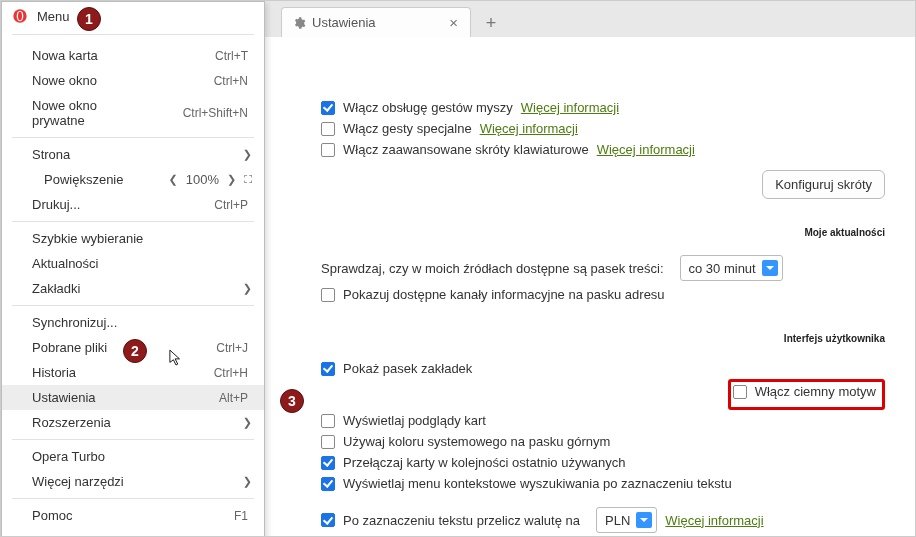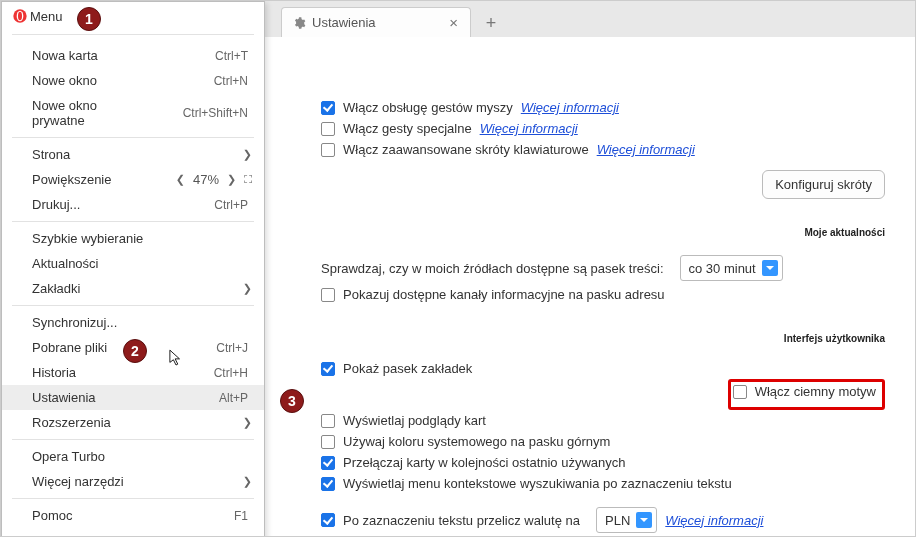--- a/index.html
+++ b/index.html
@@ -12,46 +12,46 @@
   .tab .gear { width: 14px; height: 14px; color: #888; }
   .tab .title { flex: 1; color: #555; font-size: 13px; }
   .tab .close { font-size: 15px; color: #777; cursor: pointer; padding: 0 2px; }
   .newtab { width: 28px; height: 28px; display:flex; align-items:center; justify-content:center; color:#777; font-size:18px; margin-left:6px; cursor:pointer; }
   
   
   .purple-strip { position:absolute; left:0; bottom:0; width:46px; height:26px; background:#3b2e7e; }
   
   
   .menu-panel { position:absolute; top:0; left:0; width:264px; background:#fff; border:1px solid #bdbdbd; box-shadow: 2px 2px 6px rgba(0,0,0,0.15); z-index:100; }
-  .menu-header { display:flex; align-items:center; gap:2px; padding:6px 10px; font-size:13px; }
+  .menu-header { display:flex; align-items:center; gap:9px; padding:6px 10px; font-size:13px; }
   .opera-o { width:16px; height:16px; }
   .menu-list { padding: 4px 0; }
   .menu-item { display:flex; align-items:center; justify-content:space-between; padding: 5px 16px 5px 30px; cursor:pointer; font-size:13px; color:#333; position:relative;gap:44px; }
   .menu-item.highlight { background:#ededed; }
   .menu-item .label {}
   .menu-item .shortcut { color:#666; font-size:12px; }
   .menu-item .submenu-arrow { color:#666; font-size:11px; position:absolute; right:12px; }
   .menu-sep { height:1px; background:#e2e2e2; margin:4px 10px; }
-  .zoom-row { display:flex; align-items:center; justify-content:space-between; padding:5px 12px 5px 30px; }
+  .zoom-row { display:flex; align-items:center; justify-content:space-between; padding:5px 12px 5px 30px;margin-left:12px; }
   .zoom-ctrls { display:flex; align-items:center; gap:8px; color:#555; font-size:13px; }
   .zoom-ctrls .chev { cursor:pointer; font-size:11px; color:#666; }
   .zoom-ctrls .full { cursor:pointer; font-size:11px; }
   
   
   .content { position:absolute; top:36px; left:264px; right:0; bottom:0; background:#fff; padding: 0; overflow:hidden; }
   .crumb-partial { position:absolute; top:56px; left:264px; font-size:13px; color:#444; }
   .settings-body { padding: 20px 30px 20px 40px; position:relative; top:40px; }
   
   .section { margin-bottom: 28px; text-align: right; }
   .section h3 { font-size:10px; font-weight:600; color:#222; margin-bottom:14px; }
   .check-row { display:flex; align-items:center; gap:8px; padding:3px 0 3px 10px; font-size:13px; color:#333; }
   .checkbox { width:14px; height:14px; border:1px solid #888; border-radius:2px; display:inline-flex; align-items:center; justify-content:center; background:#fff; flex-shrink:0; }
   .checkbox.checked { background:#1a73e8; border-color:#1a73e8; }
   .checkbox.checked::after { content:""; width:4px; height:7px; border:solid #fff; border-width:0 2px 2px 0; transform:rotate(40deg); margin-bottom:2px; }
-  .link { color:#1d4ed8; text-decoration:underline; cursor:pointer;font-style:italic; }
+  .link { color:#4d7c0f; text-decoration:underline; cursor:pointer; }
   .btn { display:inline-block; border:1px solid #bbb; border-radius:6px; background:#fdfdfd; padding:6px 12px; font-size:13px; cursor:pointer; margin:10px 0 0 10px; }
   .inline-text { font-size:13px; color:#333; }
   .select-box { display:inline-flex; align-items:center; border:1px solid #bbb; border-radius:3px; height:26px; padding:0 4px 0 8px; margin-left:8px; font-size:13px; background:#fff; cursor:pointer; }
   .select-box .sel-arrow { width:16px; height:16px; background:#3396ff; border-radius:2px; display:flex; align-items:center; justify-content:center; margin-left:6px; }
   .select-box .sel-arrow::after { content:""; border:4px solid transparent; border-top-color:#fff; position:relative; top:2px; }
   
   .redbox { border:3px solid #d00; border-radius:3px; padding:2px 6px 8px 2px; display:inline-flex; align-items:center; gap:8px; }
   
   
   .badge { position:absolute; width:24px; height:24px; border-radius:50%; background:#8e1b1b; color:#fff; font-weight:bold; font-size:14px; display:flex; align-items:center; justify-content:center; z-index:200; border:1px solid #5a0f0f; }
@@ -110,21 +110,21 @@
     </div>
     <div class="menu-sep"></div>
     <div class="menu-item">
       <span class="label">Strona</span>
       <span class="submenu-arrow">❯</span>
     </div>
     <div class="zoom-row">
       <span class="label">Powiększenie</span>
       <span class="zoom-ctrls">
         <span class="chev">❮</span>
-        <span>47%</span>
+        <span>100%</span>
         <span class="chev">❯</span>
         <span class="full">⛶</span>
       </span>
     </div>
     <div class="menu-item">
       <span class="label">Drukuj...</span>
       <span class="shortcut">Ctrl+P</span>
     </div>
     <div class="menu-sep"></div>
     <div class="menu-item">

